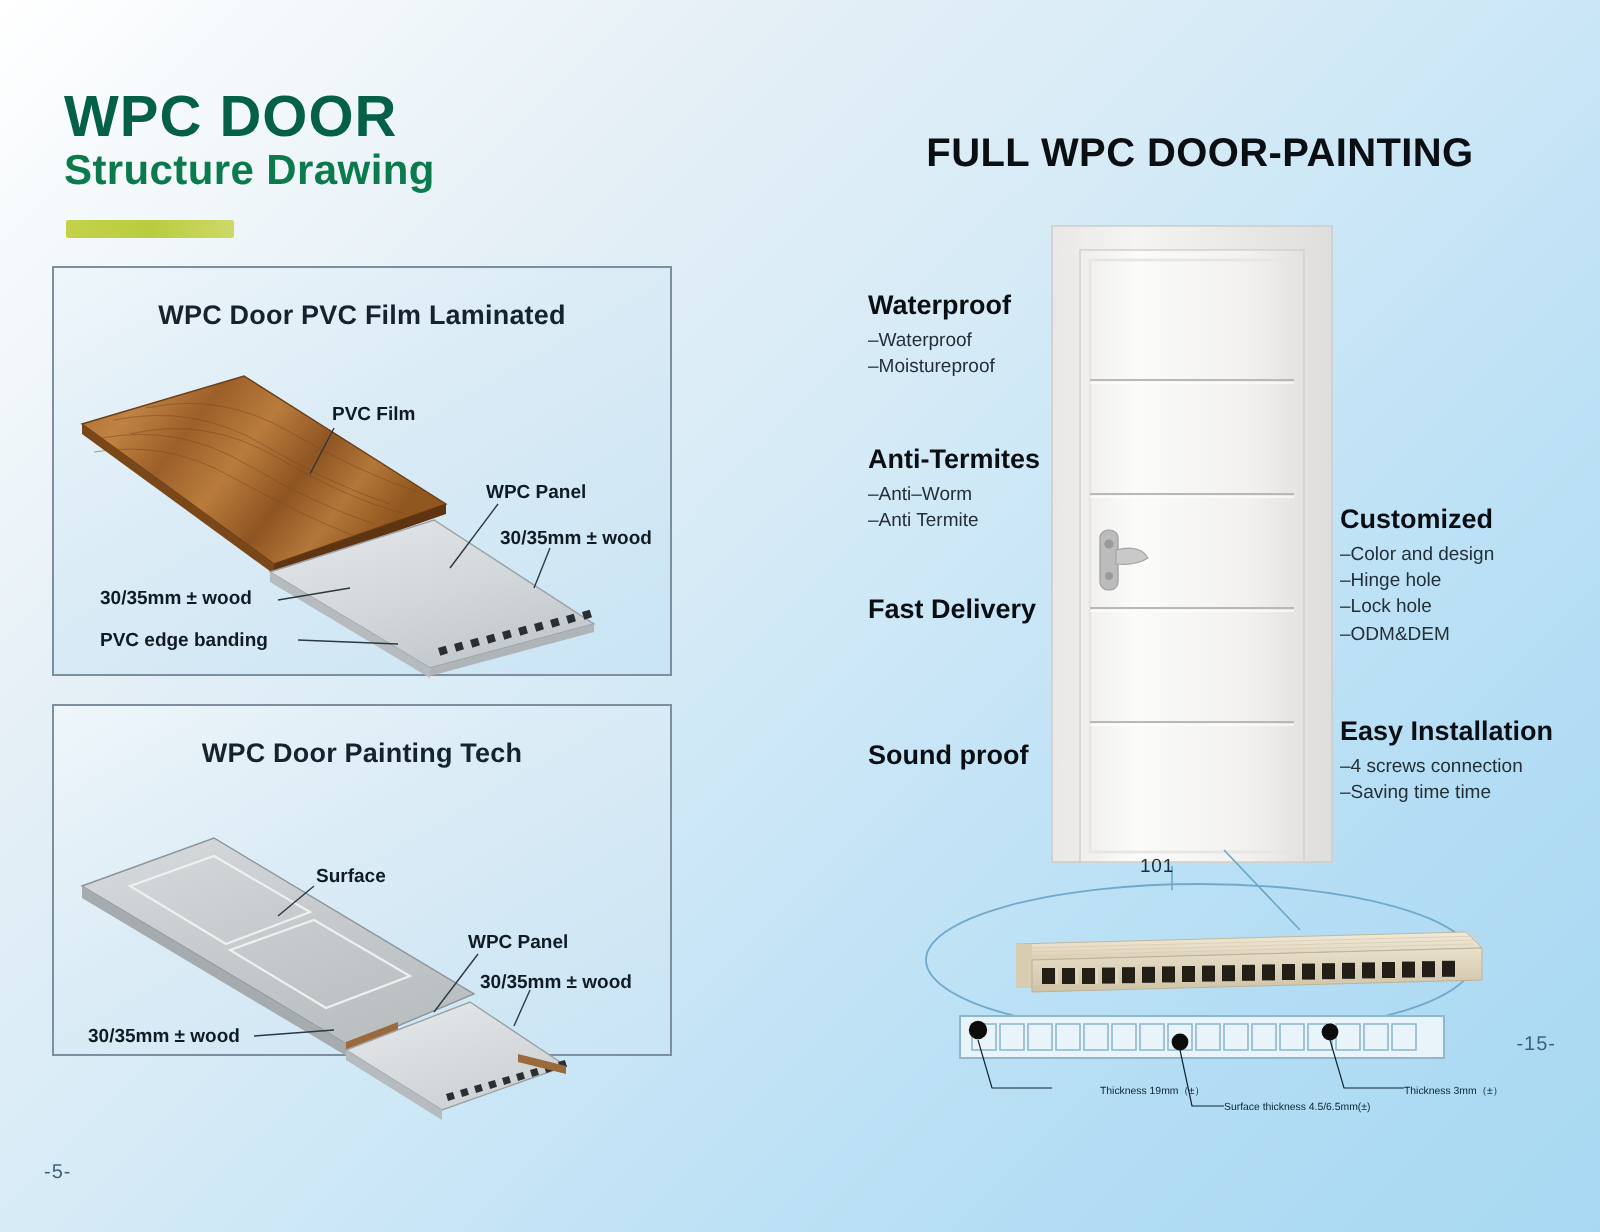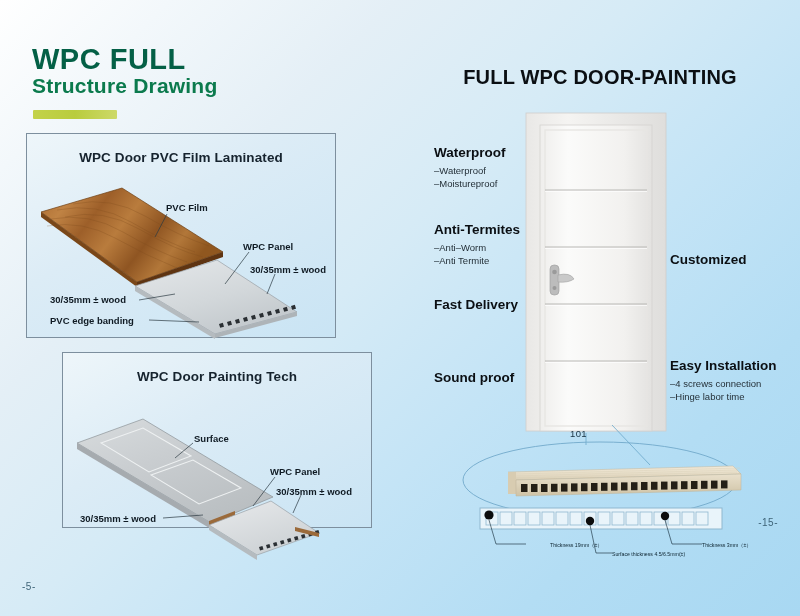--- a/index.html
+++ b/index.html
@@ -36,21 +36,21 @@
     background:linear-gradient(90deg,#c3d24a,#b9cc3e,#cdd968);
     border-radius:1px;
   }
 
   .diagram-box {
     position:absolute;
     border:1.5px solid #7d8f9e;
     background:linear-gradient(150deg,#eef6fa 0%,#dcecf6 40%,#c9e4f4 100%);
   }
   #box-laminated { left:26px; top:133px; width:310px; height:205px; }
-  #box-painting  { left:26px; top:352px; width:310px; height:176px;margin-left:36px; }
+  #box-painting  { left:26px; top:352px; width:310px; height:176px; }
 
   .box-title {
     position:absolute; left:0; right:0; top:16px;
     text-align:center; font-size:13.5px; font-weight:bold; color:#16232e;
     letter-spacing:.1px;
   }
 
   .cal-label {
     position:absolute; font-size:9.5px; font-weight:bold; color:#101b24;
     white-space:nowrap;
@@ -89,21 +89,21 @@
   .micro-label {
     position:absolute; font-size:5.2px; color:#0d2430; white-space:nowrap;
     font-family:"Liberation Sans", sans-serif;
   }
 </style>
 </head>
 <body>
 
 <div id="left-page">
 
-  <div class="title-main">WPC FULL</div>
+  <div class="title-main">WPC DOOR</div>
   <div class="title-sub">Structure Drawing</div>
   <div class="accent-bar"></div>
 
   <div class="diagram-box" id="box-laminated">
     <div class="box-title">WPC Door PVC Film Laminated</div>
 
     <svg width="310" height="205" viewBox="0 0 310 205" style="position:absolute;left:0;top:0;">
       <defs>
         <linearGradient id="woodG" x1="0" y1="0" x2="1" y2="0.4">
           <stop offset="0%" stop-color="#a9692f"></stop>
@@ -297,27 +297,33 @@
     <div class="feature-head">Fast Delivery</div>
   </div>
 
   <div class="feature" style="left:34px;top:370px;">
     <div class="feature-head">Sound proof</div>
   </div>
 
 
   <div class="feature" style="left:270px;top:252px;">
     <div class="feature-head">Customized</div>
+    <div class="feature-list">
+      <div class="feature-item">–Color and design</div>
+      <div class="feature-item">–Hinge hole</div>
+      <div class="feature-item">–Lock hole</div>
+      <div class="feature-item">–ODM&amp;DEM</div>
+    </div>
   </div>
 
   <div class="feature" style="left:270px;top:358px;">
     <div class="feature-head">Easy Installation</div>
     <div class="feature-list">
       <div class="feature-item">–4 screws connection</div>
-      <div class="feature-item">–Hinge labor time</div>
+      <div class="feature-item">–Saving time time</div>
     </div>
   </div>
 
   <svg width="400" height="130" viewBox="0 0 400 130" style="position:absolute;left:0;top:440px;">
     <defs>
       <linearGradient id="pTop" x1="0" y1="0" x2="0" y2="1">
         <stop offset="0%" stop-color="#f2ead9"></stop>
         <stop offset="60%" stop-color="#e6dcc6"></stop>
         <stop offset="100%" stop-color="#dacfb6"></stop>
       </linearGradient>

